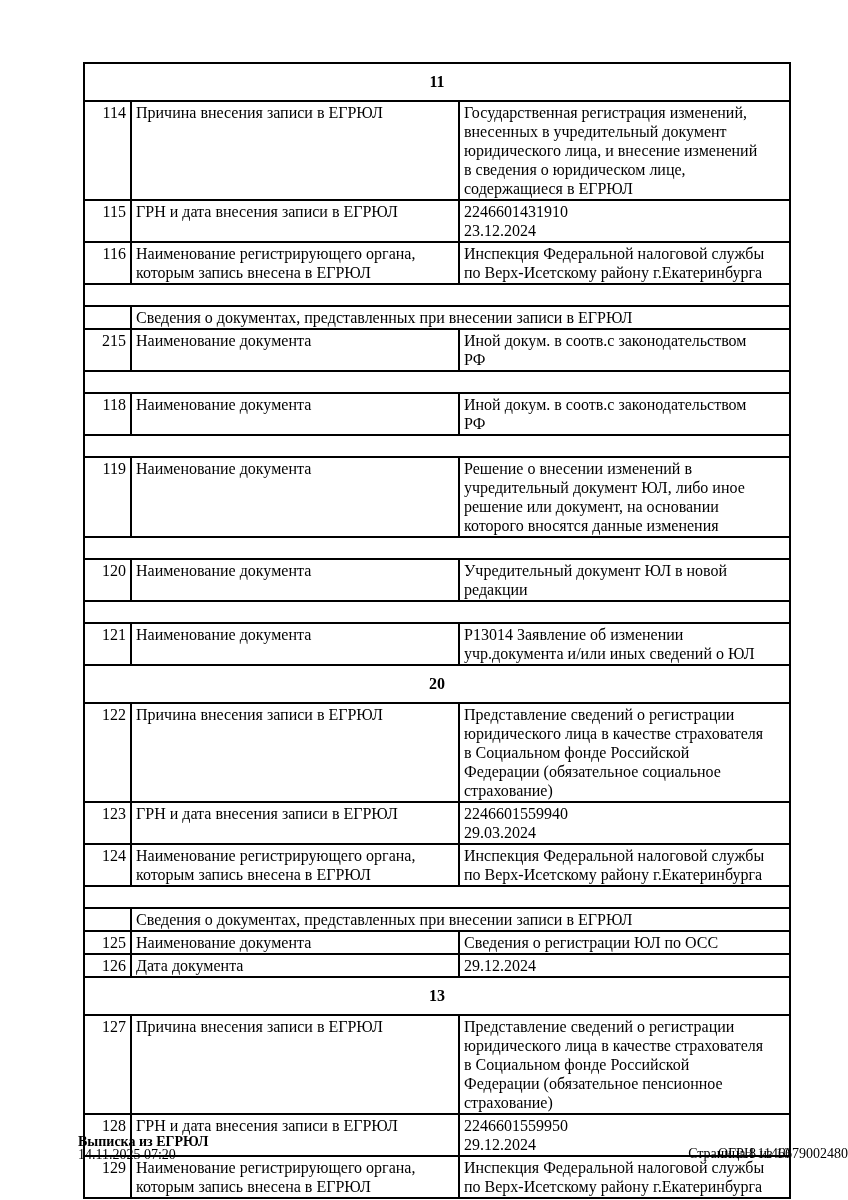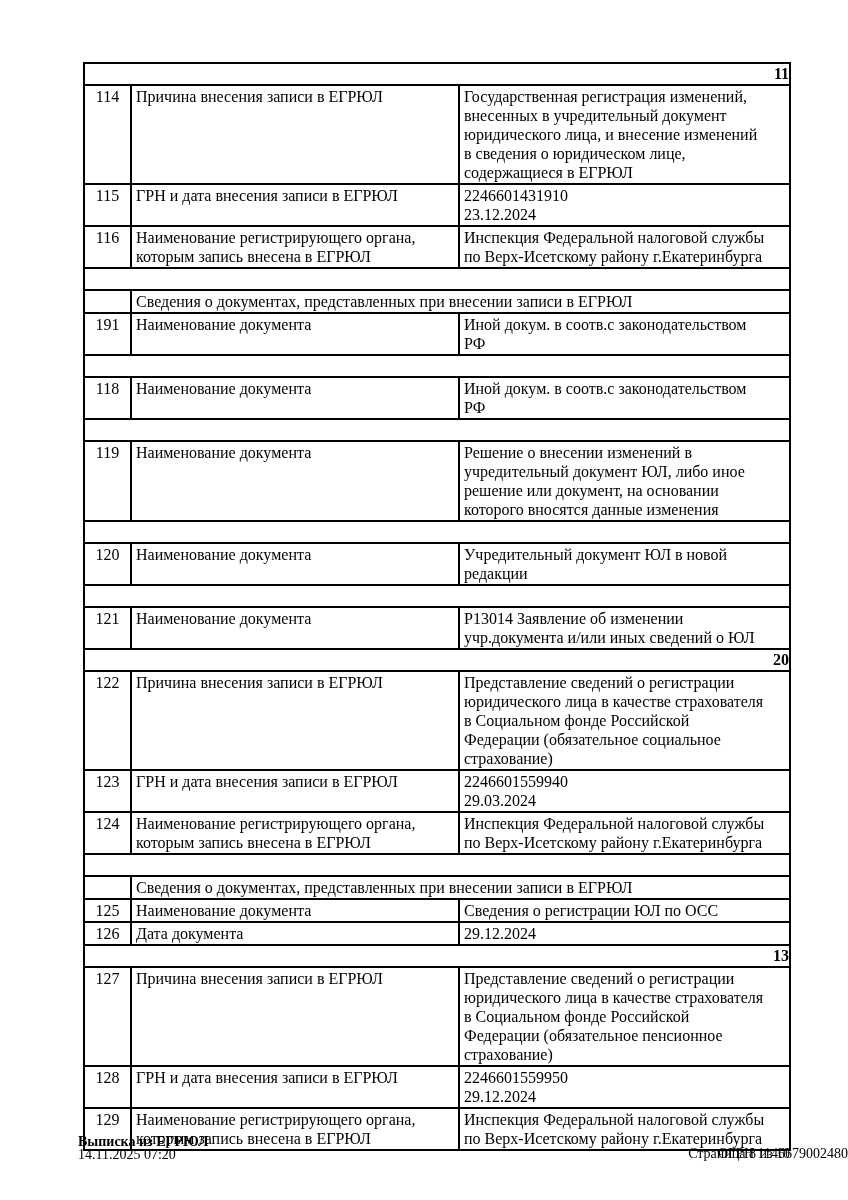--- a/index.html
+++ b/index.html
@@ -10,23 +10,23 @@
   }
   table.doc {
     position:absolute; left:83px; top:62px; width:706px;
     border-collapse:collapse; table-layout:fixed;
   }
   table.doc td {
     border:2px solid #000000; vertical-align:top;
     font-size:16px; line-height:19px; padding:1px 4px;
     overflow:hidden;
   }
-  td.num { text-align:center; padding:1px 0; }
+  td.num { text-align:right; padding:1px 0; }
   td.lbl, td.val { white-space:pre-line; }
-  tr.section td { text-align:right; font-weight:bold; height:20px; padding:0; }
+  tr.section td { text-align:center; font-weight:bold; height:20px; padding:8px; }
   tr.spacer td { height:20px; padding:0; }
   tr.subhead td { height:19px;margin-top:14px; }
   .footer {
     position:absolute; left:0; top:0; width:100%; height:100%;
     font-size:14px; line-height:13px; pointer-events:none;
   }
   .footer-left  { position:absolute; left:78px; top:1135px; }
   .footer-left .t1 { font-weight:bold; }
   .footer-center{ position:absolute; left:0; top:1147px; width:100%; text-align:right; }
   .footer-right { position:absolute; right:58px; top:1147px; }
@@ -69,21 +69,21 @@
 по Верх-Исетскому району г.Екатеринбурга</td>
       </tr>
       <tr class="spacer">
         <td colspan="3"></td>
       </tr>
       <tr class="subhead">
         <td class="num"></td>
         <td colspan="2">Сведения о документах, представленных при внесении записи в ЕГРЮЛ</td>
       </tr>
       <tr>
-        <td class="num">191</td>
+        <td class="num">215</td>
         <td class="lbl">Наименование документа</td>
         <td class="val">Иной докум. в соотв.с законодательством
 РФ</td>
       </tr>
       <tr class="spacer">
         <td colspan="3"></td>
       </tr>
       <tr>
         <td class="num">118</td>
         <td class="lbl">Наименование документа</td>

